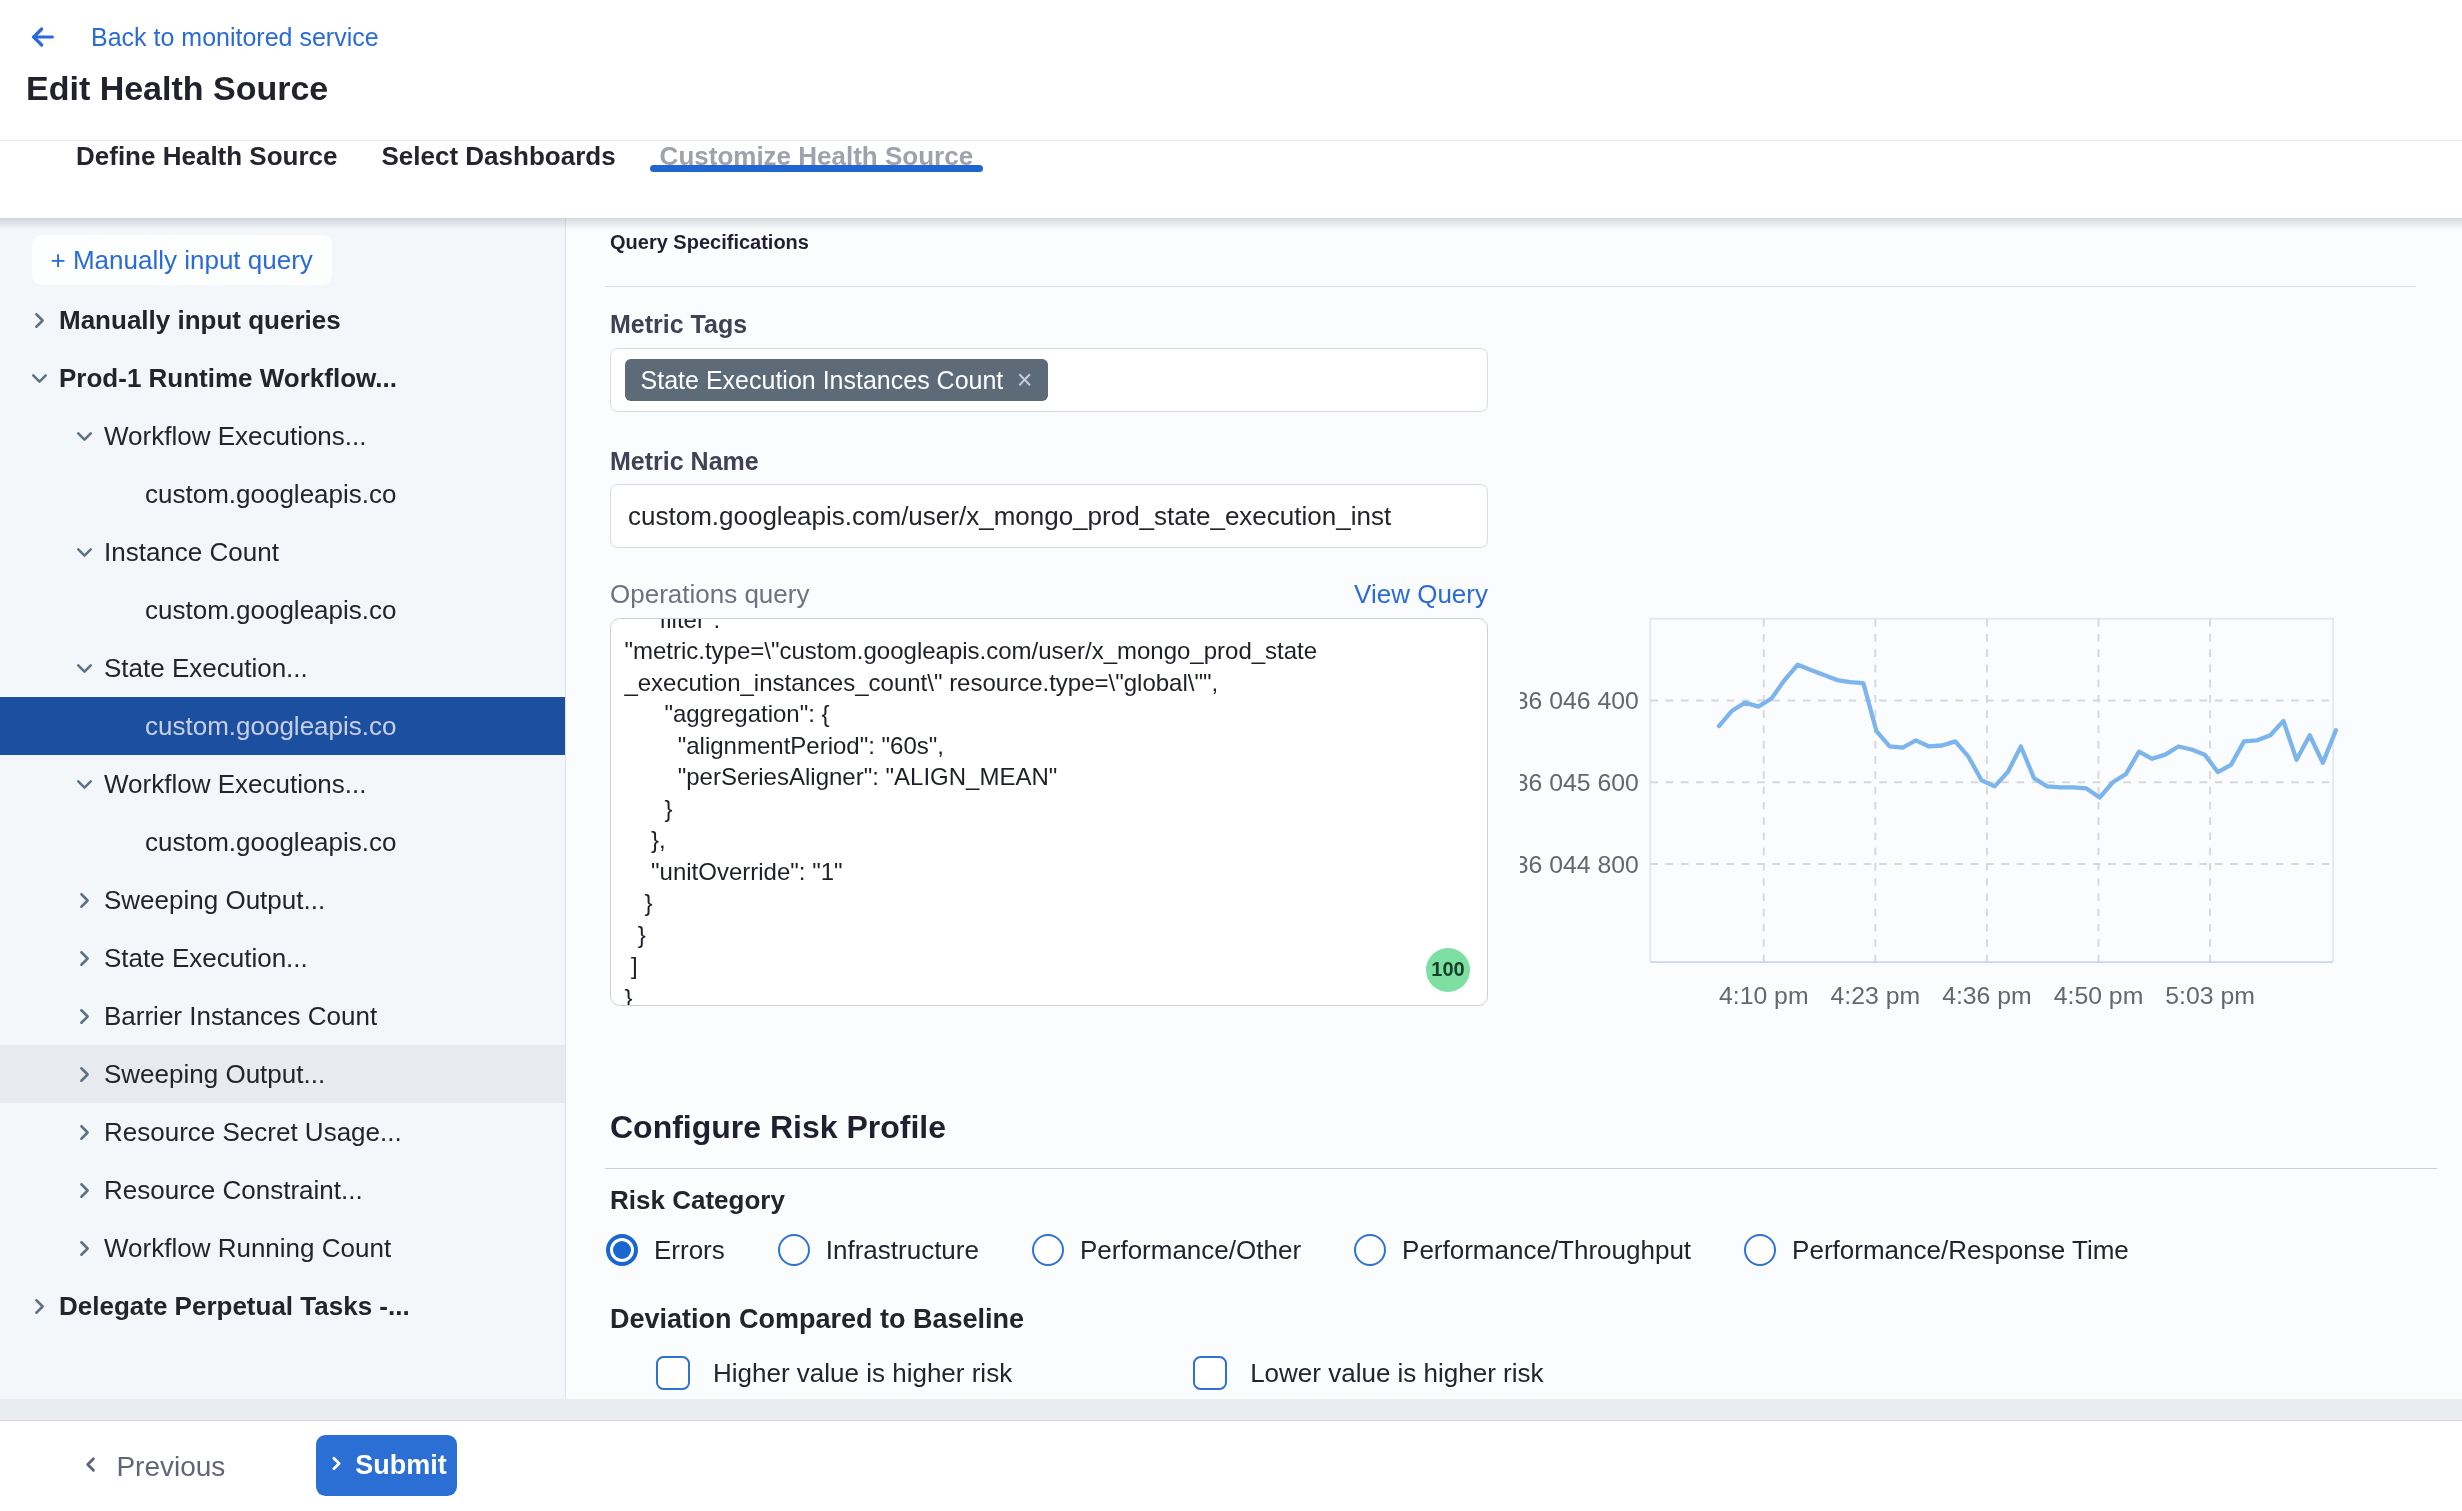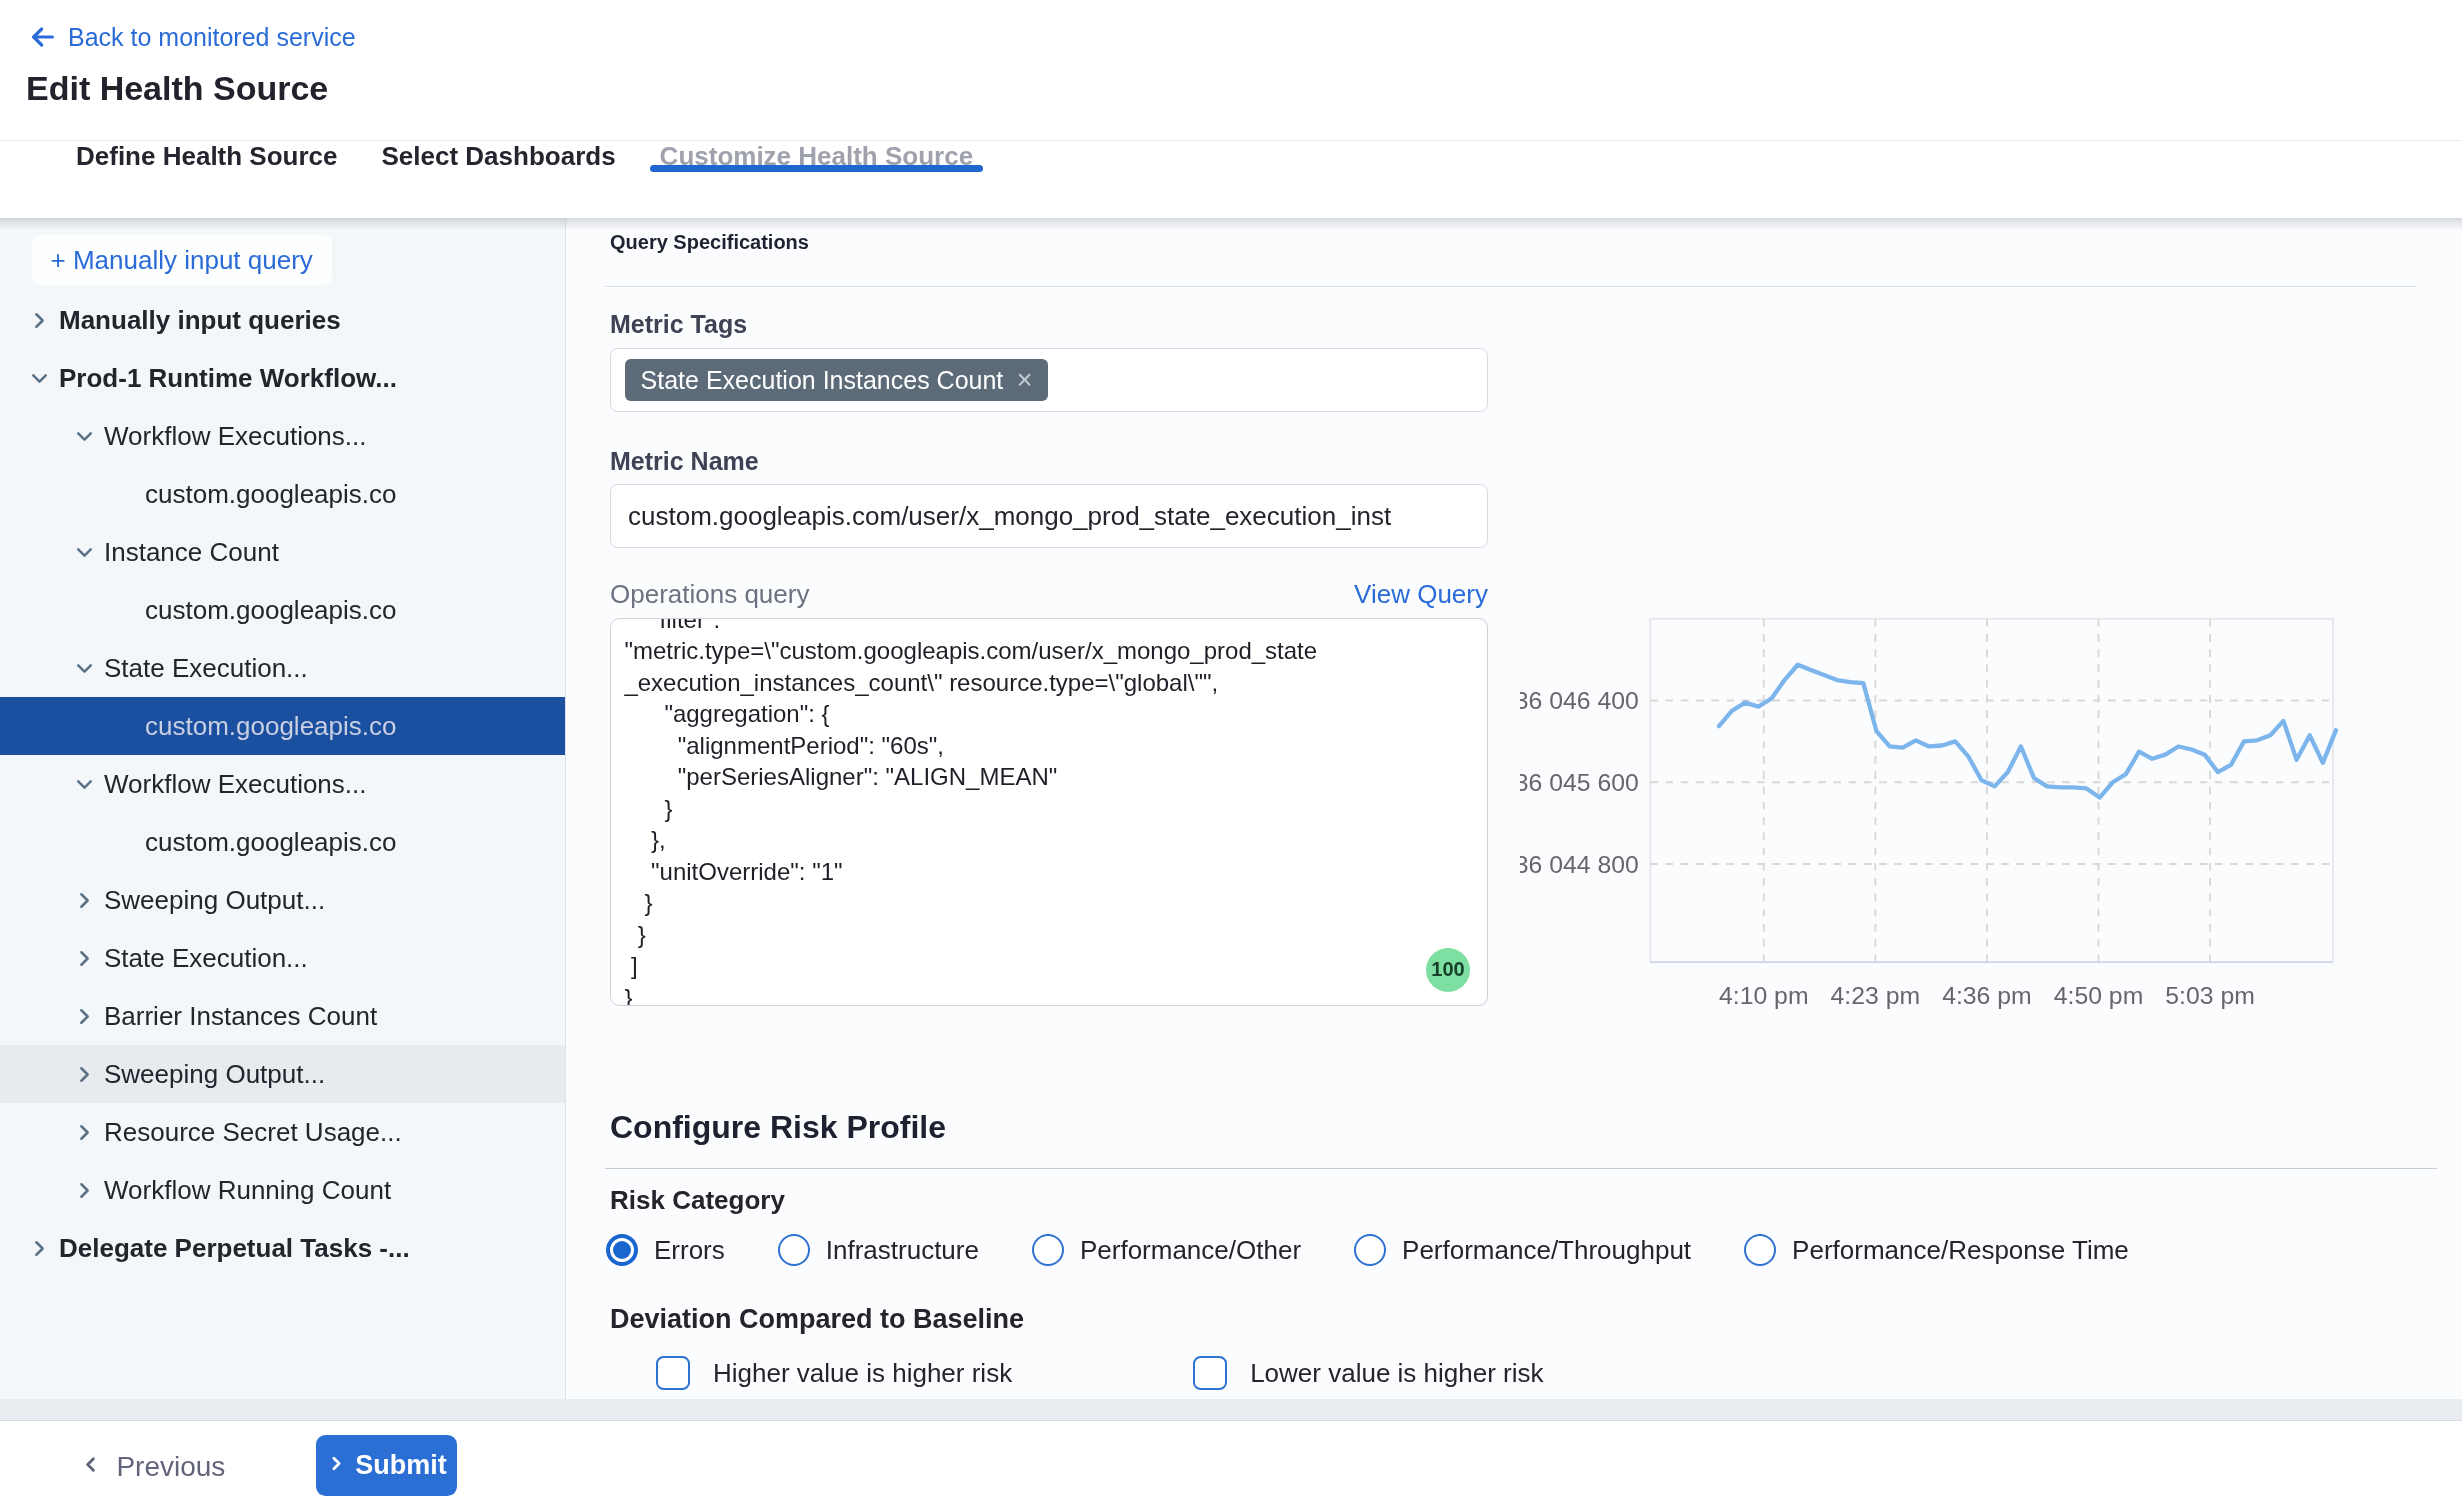--- a/index.html
+++ b/index.html
@@ -1,21 +1,21 @@
 <!DOCTYPE html>
 <html><head>
 <meta charset="utf-8">
 <style>
   * { margin:0; padding:0; box-sizing:border-box; }
   html,body { width:2462px; height:1512px; }
   body { font-family:"Liberation Sans", sans-serif; background:#ffffff; overflow:hidden; }
   .app { position:relative; width:2462px; height:1512px; background:#ffffff; }
 
   
-  .back-row { position:absolute; left:27px; top:21px; display:flex; align-items:center; gap:9px;
+  .back-row { position:absolute; left:27px; top:21px; display:flex; align-items:center; gap:32px;
               color:#2a6bd8; font-size:25px; font-weight:500; cursor:pointer; }
   .back-row svg { display:block; }
   .page-title { position:absolute; left:26px; top:69px; font-size:34px; font-weight:700; color:#21222b; }
 
   
   .tabbar { position:absolute; left:0; top:140px; width:2462px; height:77px; background:#ffffff;
             border-top:1px solid #e9eaef; display:flex; align-items:flex-start; padding-left:76px; gap:44px; }
   .tab { font-size:26px; font-weight:600; color:#24252e; display:flex; align-items:center;
          position:relative; cursor:pointer; white-space:nowrap; }
   .tab.active { color:#9fa1ac; }
@@ -214,20 +214,28 @@
             </svg>
           </span>
           <span class="lbl">Resource Secret Usage...</span>
         </div>
         <div class="tree-row lvl2">
           <span class="chev">
             <svg width="25" height="25" viewBox="0 0 24 24" fill="none" stroke="#5c7186" stroke-width="2.4" stroke-linecap="round" stroke-linejoin="round" style="transform:rotate(0deg)">
               <path d="M9 6l6 6-6 6"></path>
             </svg>
           </span>
+          <span class="lbl">Resource Constraint...</span>
+        </div>
+        <div class="tree-row lvl2">
+          <span class="chev">
+            <svg width="25" height="25" viewBox="0 0 24 24" fill="none" stroke="#5c7186" stroke-width="2.4" stroke-linecap="round" stroke-linejoin="round" style="transform:rotate(0deg)">
+              <path d="M9 6l6 6-6 6"></path>
+            </svg>
+          </span>
           <span class="lbl">Workflow Running Count</span>
         </div>
         <div class="tree-row lvl1">
           <span class="chev">
             <svg width="25" height="25" viewBox="0 0 24 24" fill="none" stroke="#5c7186" stroke-width="2.4" stroke-linecap="round" stroke-linejoin="round" style="transform:rotate(0deg)">
               <path d="M9 6l6 6-6 6"></path>
             </svg>
           </span>
           <span class="lbl">Delegate Perpetual Tasks -...</span>
         </div>

